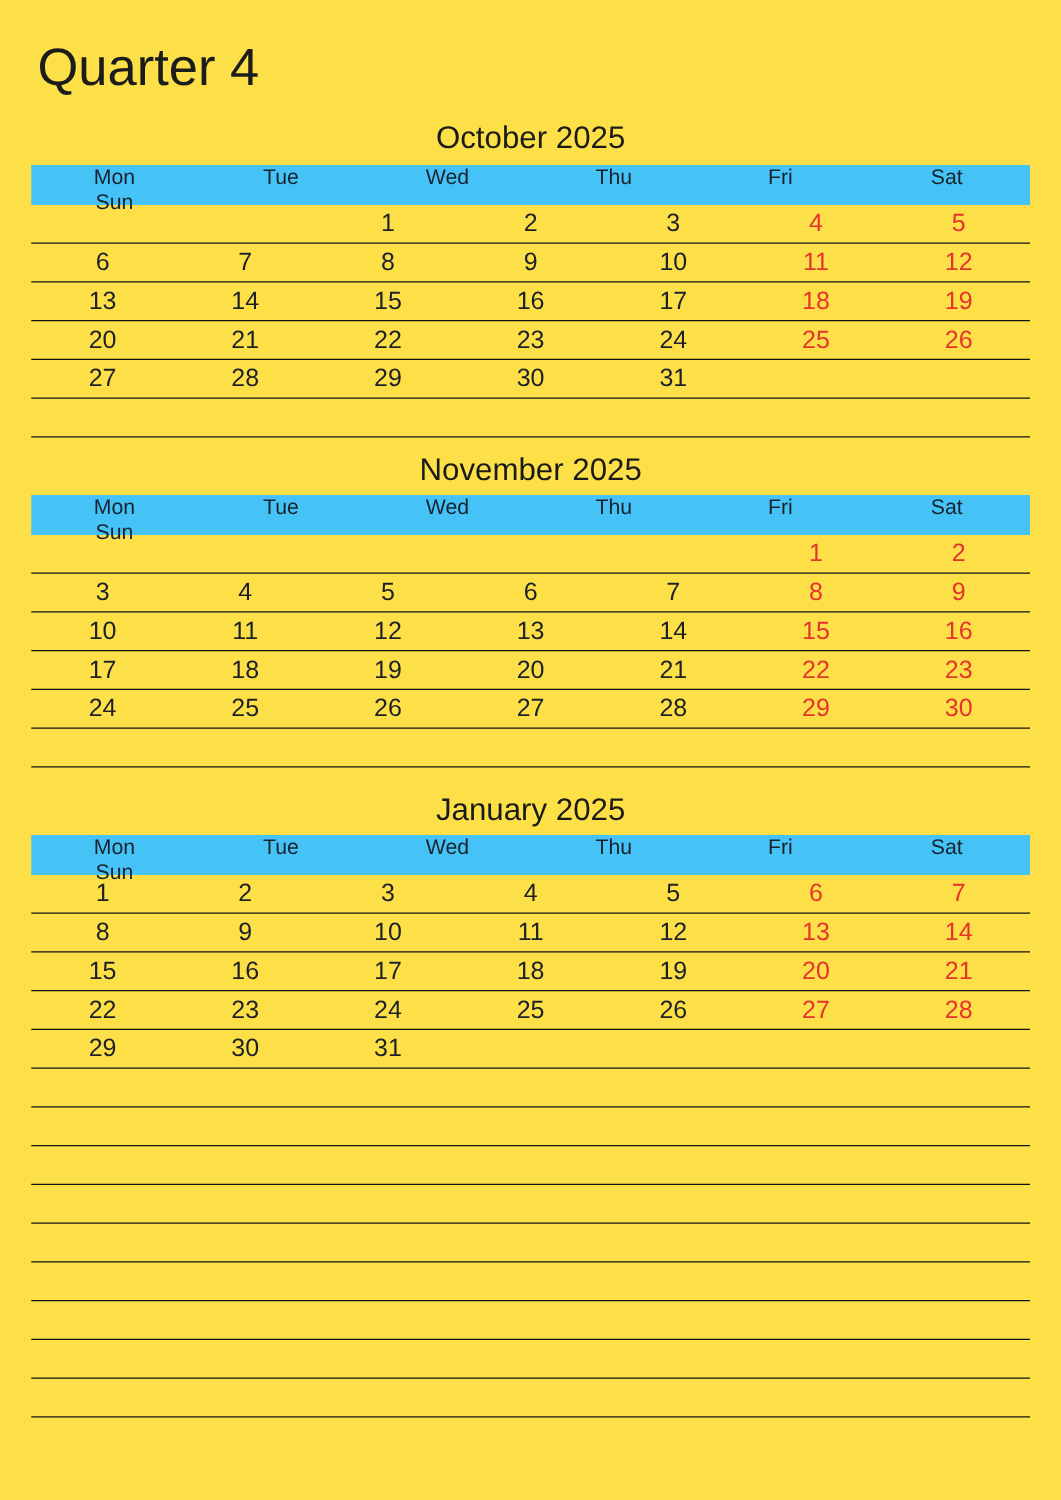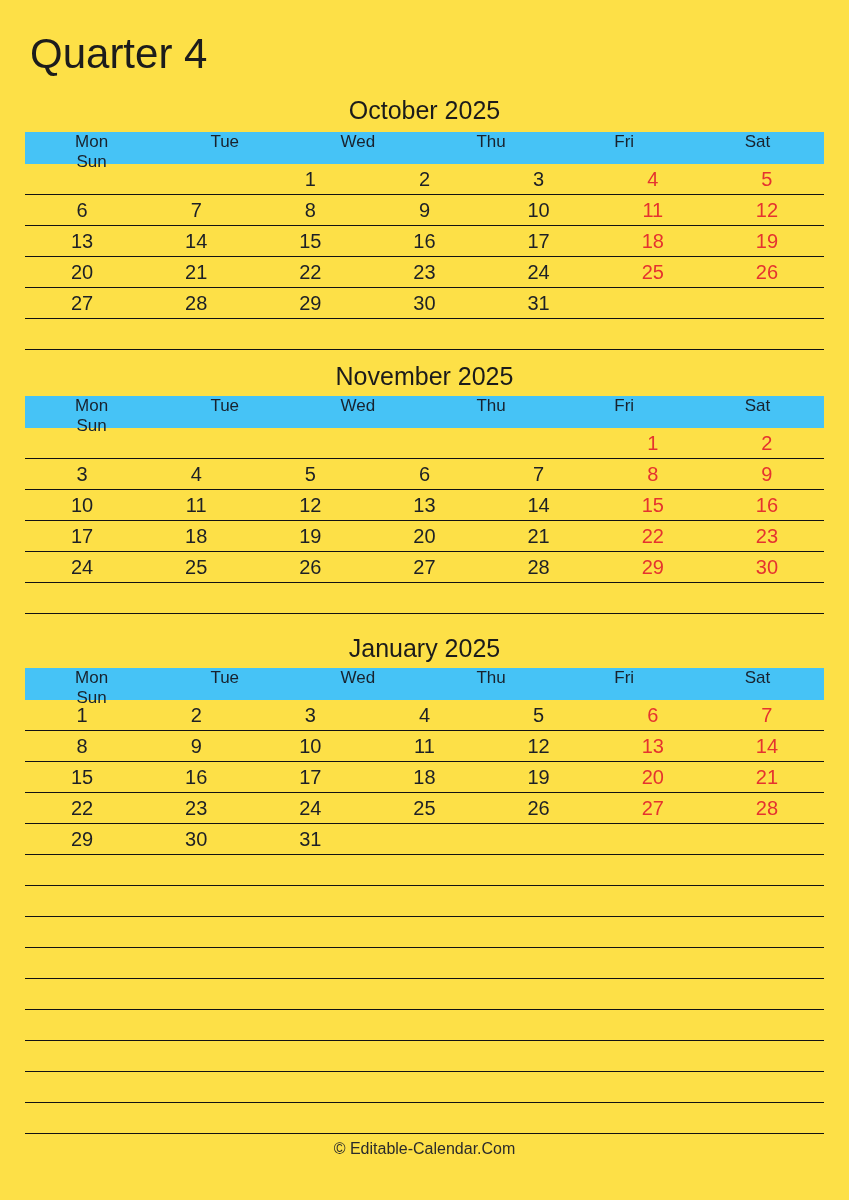--- a/index.html
+++ b/index.html
@@ -291,17 +291,14 @@
       <div class="note-line"></div>
       <div class="note-line"></div>
       <div class="note-line"></div>
       <div class="note-line"></div>
       <div class="note-line"></div>
       <div class="note-line"></div>
       <div class="note-line"></div>
       <div class="note-line"></div>
     </div>
 
-  <div class="footer-wrap">
-    <span>© Editable-Calendar.Com</span>
-  </div>
 
 </div>
 
 </body></html>

